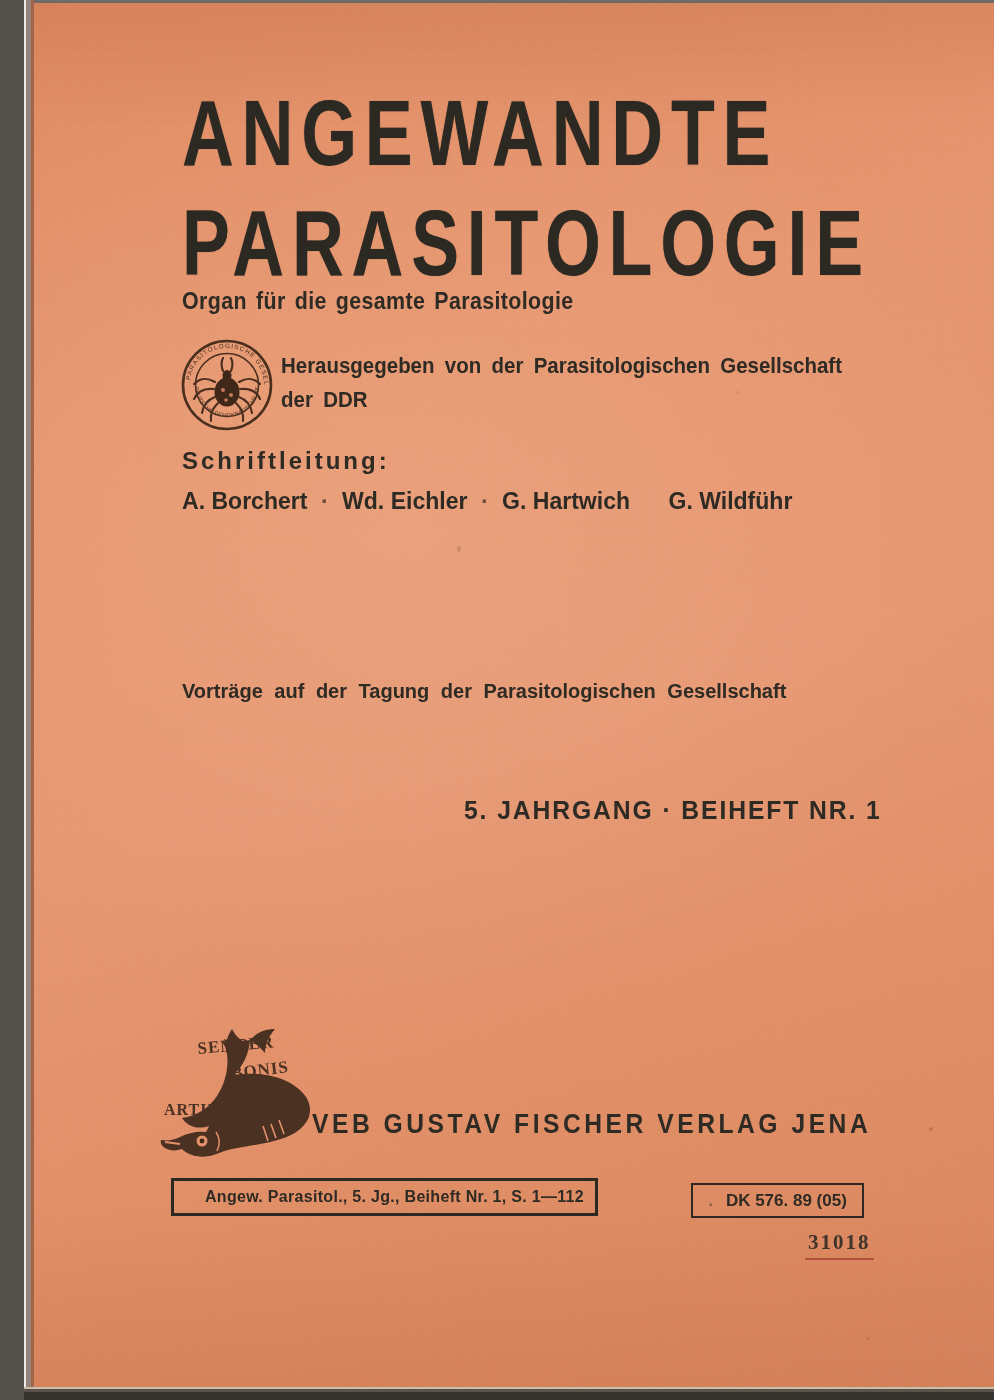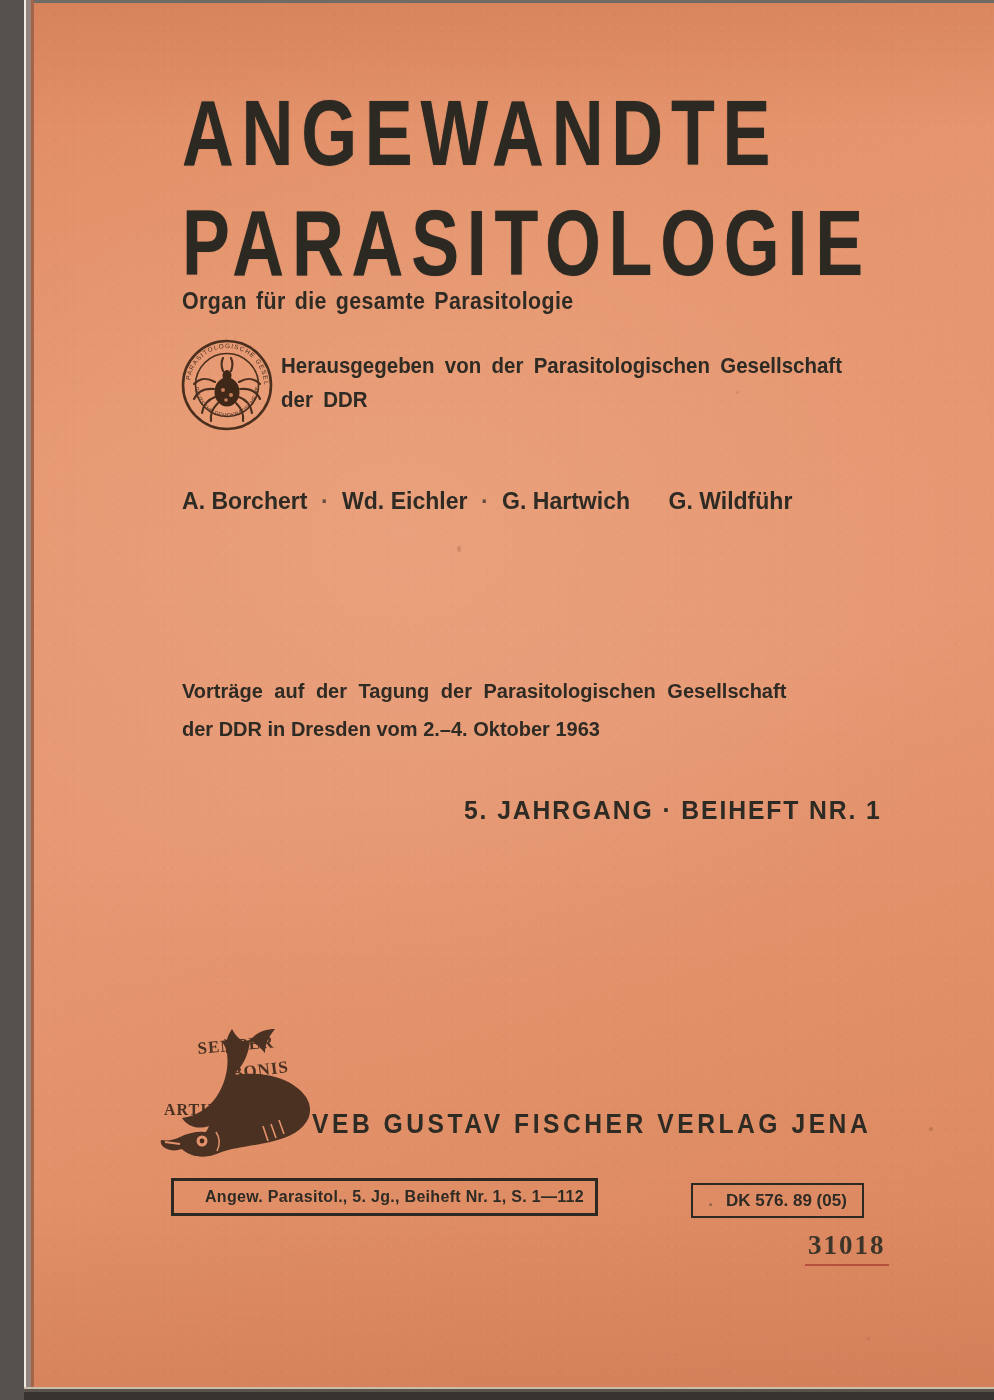--- a/index.html
+++ b/index.html
@@ -63,21 +63,21 @@
   
   #citation-box{position:absolute;left:147px;top:1178px;width:427px;height:38px;
     border:3px solid #2c2822;box-sizing:border-box;display:flex;align-items:center;
     justify-content:center;font-size:16px;font-weight:700;letter-spacing:.3px;white-space:nowrap;padding-left:20px;}
   #dk-box{position:absolute;left:667px;top:1183px;width:173px;height:35px;
     border:2.5px solid #2c2822;box-sizing:border-box;display:flex;align-items:center;
     justify-content:center;font-size:17px;font-weight:700;white-space:nowrap;}
   #dk-box .dot{opacity:.45;margin-right:13px;}
   
   #stamp-number{position:absolute;left:781px;top:1230px;font-family:"Liberation Serif",serif;
-    font-size:27px;font-weight:700;letter-spacing:2px;color:#3e352a;
+    font-size:21px;font-weight:700;letter-spacing:2px;color:#3e352a;
     padding:0 3px 3px 3px;border-bottom:2.5px solid #b5503c;text-align:center;}
   
   .speck{position:absolute;border-radius:50%;background:rgba(92,42,20,.4);pointer-events:none;}
 </style>
 </head>
 <body>
 
 <div id="page">
   <div id="texture"></div>
 
@@ -125,27 +125,27 @@
         <circle cx="46" cy="62" r="1.8" fill="#dd8c64" opacity=".85"></circle>
       </g>
     </svg>
   </div>
 
   <div id="pubnote" class="ink">
     <div>Herausgegeben von der Parasitologischen Gesellschaft</div>
     <div>der DDR</div>
   </div>
 
+  <div id="editorial-label" class="ink">Schriftleitung:</div>
   <div id="editors" class="ink">
     <span>A. Borchert</span><span class="sep">·</span><span>Wd. Eichler</span><span class="sep">·</span><span>G. Hartwich</span><span class="widegap"></span><span>G. Wildführ</span>
   </div>
 
   <div id="conference" class="ink">
     <div class="l1">Vorträge auf der Tagung der Parasitologischen Gesellschaft</div>
-    <div>der DDR in Dresden vom 2.–4. Oktober 1963</div>
   </div>
 
   <div id="issue-line" class="ink">5. JAHRGANG · BEIHEFT NR. 1</div>
 
   <div id="fish-logo">
     <svg width="192" height="142" viewBox="0 0 192 142">
       <g fill="#4a3122">
 
         <path d="M98 20 C104 13 113 9 123 9 C117 16 113 24 113 33 C108 27 103 23 98 20 Z"></path>
         <path d="M74 33 C73 24 75 16 80 9 C84 17 90 22 98 24 C89 27 80 30 74 33 Z"></path>

